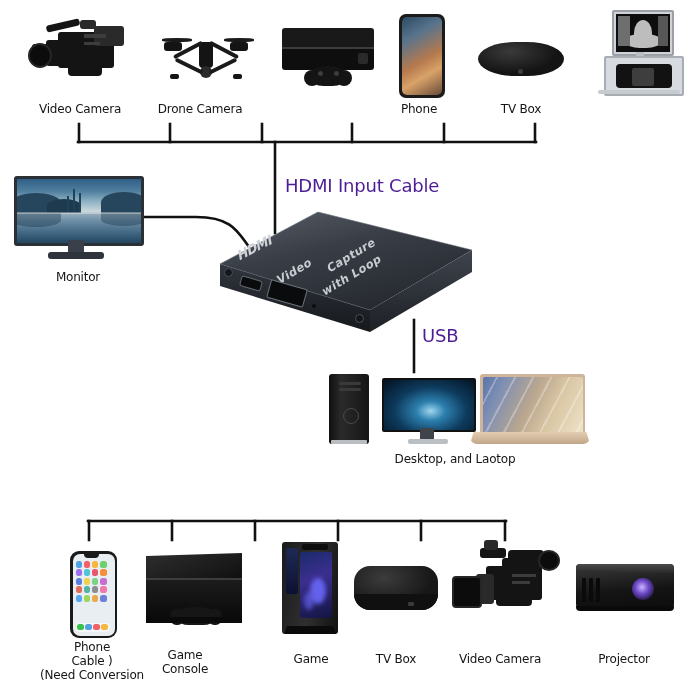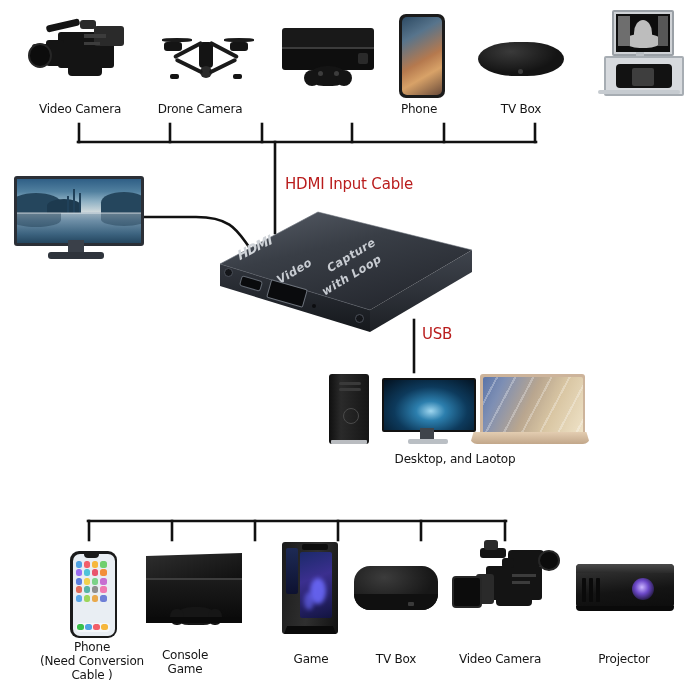--- a/index.html
+++ b/index.html
@@ -8,21 +8,21 @@
     font-family:"DejaVu Sans","Liberation Sans",sans-serif;
     color:#111;overflow:hidden;position:relative;
   }
   #stage{position:absolute;left:0;top:0;width:700px;height:700px;}
   .lbl{
     position:absolute;text-align:center;font-size:12px;font-weight:500;
     color:#151515;line-height:1.18;letter-spacing:-0.2px;white-space:nowrap;
   }
   .lbl.wrap{white-space:normal;}
   .cablelbl{
-    position:absolute;font-size:15px;font-weight:500;color:#b91c1c;
+    position:absolute;font-size:18px;font-weight:500;color:#4c1d95;
     line-height:1.2;letter-spacing:-0.2px;
   }
   svg.layer{position:absolute;left:0;top:0;width:700px;height:700px;overflow:visible;}
 
   
   .art{position:absolute;}
 
   
   .mon-body{position:absolute;border:3.5px solid #2b2f36;border-radius:3px;background:#2b2f36;overflow:hidden;}
   .mon-screen{position:absolute;inset:0;overflow:hidden;}
@@ -239,20 +239,21 @@
         <div class="spire" style="left:62px;top:14px;width:2px;height:20px;"></div>
         <div class="spire" style="left:50px;top:17px;width:2px;height:17px;"></div>
         <div class="refl" style="left:-6px;top:34px;width:50px;height:14px;opacity:.7;"></div>
         <div class="refl" style="right:-6px;top:34px;width:46px;height:13px;opacity:.7;"></div>
         <div style="position:absolute;left:0;right:0;top:33px;height:2px;background:rgba(255,255,255,.35);"></div>
       </div>
     </div>
     <div class="mon-neck" style="left:54px;top:64px;width:16px;height:12px;"></div>
     <div class="mon-base" style="left:34px;top:76px;width:56px;height:7px;"></div>
   </div>
+  <div class="lbl" style="left:18px;top:270px;width:120px;">Monitor</div>
 
   <div class="cablelbl" style="left:285px;top:175px;">
     <span>HDMI Input Cable</span>
   </div>
   <div class="cablelbl" style="left:422px;top:325px;">USB</div>
 
   <div id="capture" style="left:200px;top:206px;width:280px;height:120px;">
 
     <svg class="layer" style="width:280px;height:120px;">
       <defs>
@@ -350,37 +351,37 @@
       <div class="dock" style="left:3px;bottom:4px;width:31px;">
         <div class="app" style="background:#39c04a;height:6px;"></div>
         <div class="app" style="background:#4fa3e3;height:6px;"></div>
         <div class="app" style="background:#f2606a;height:6px;"></div>
         <div class="app" style="background:#f6b73c;height:6px;"></div>
       </div>
     </div>
   </div>
   <div class="lbl wrap" style="left:16px;top:640px;width:152px;">
     <div>Phone</div>
+    <div>Cable )</div>
     <div>(Need Conversion</div>
-    <div>Cable )</div>
   </div>
 
   <div class="art" style="left:140px;top:549px;width:110px;height:84px;">
     <div class="ps-top" style="left:6px;top:4px;width:96px;height:26px;
       clip-path:polygon(0 12%,100% 0,100% 100%,0 100%);"></div>
     <div class="ps-bot" style="left:6px;top:30px;width:96px;height:38px;"></div>
     <div style="position:absolute;left:6px;top:29px;width:96px;height:1.5px;background:#3d3d3d;"></div>
     <div class="ps-pad" style="left:38px;top:58px;width:36px;height:18px;"></div>
     <div style="position:absolute;left:30px;top:60px;width:14px;height:16px;background:#161616;border-radius:45%;"></div>
     <div style="position:absolute;left:68px;top:60px;width:14px;height:16px;background:#161616;border-radius:45%;"></div>
     <div style="position:absolute;left:6px;top:68px;width:96px;height:6px;background:#0a0a0a;"></div>
   </div>
   <div class="lbl" style="left:125px;top:648px;width:120px;">
+    <div>Game</div>
     <div>Console</div>
-    <div>Game</div>
   </div>
 
   <div class="host" style="left:282px;top:542px;width:56px;height:92px;">
     <div class="host-win" style="left:18px;top:10px;width:32px;height:66px;"></div>
     <div class="glow" style="left:28px;top:36px;width:16px;height:26px;"></div>
     <div class="glow" style="left:22px;top:50px;width:10px;height:18px;opacity:.6;"></div>
     <div style="position:absolute;left:4px;top:6px;width:12px;height:46px;
       background:linear-gradient(180deg,#1d2a55 0%,#0d1130 100%);border-radius:2px;"></div>
     <div style="position:absolute;left:20px;top:2px;width:26px;height:6px;background:#0d0d0d;border-radius:2px;"></div>
     <div style="position:absolute;left:2px;top:84px;width:52px;height:8px;background:#0a0a0a;

